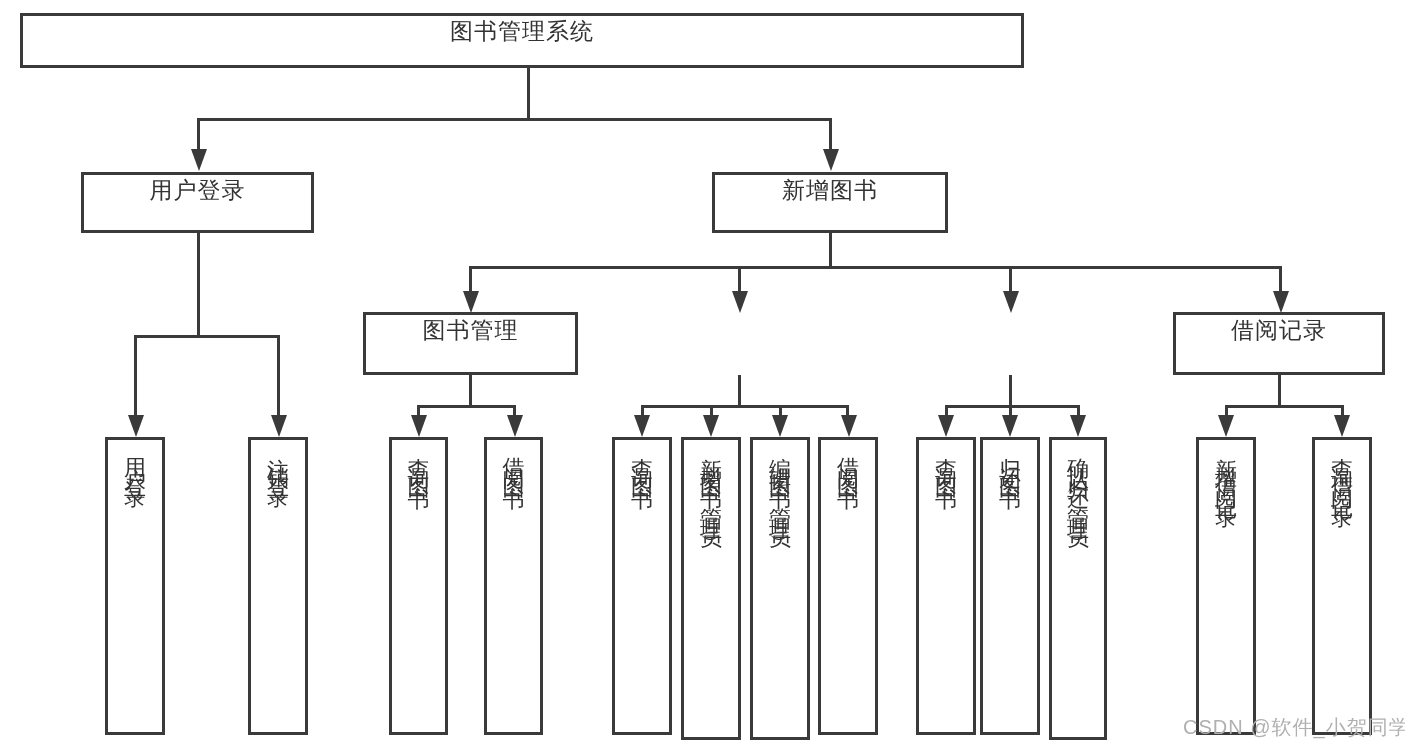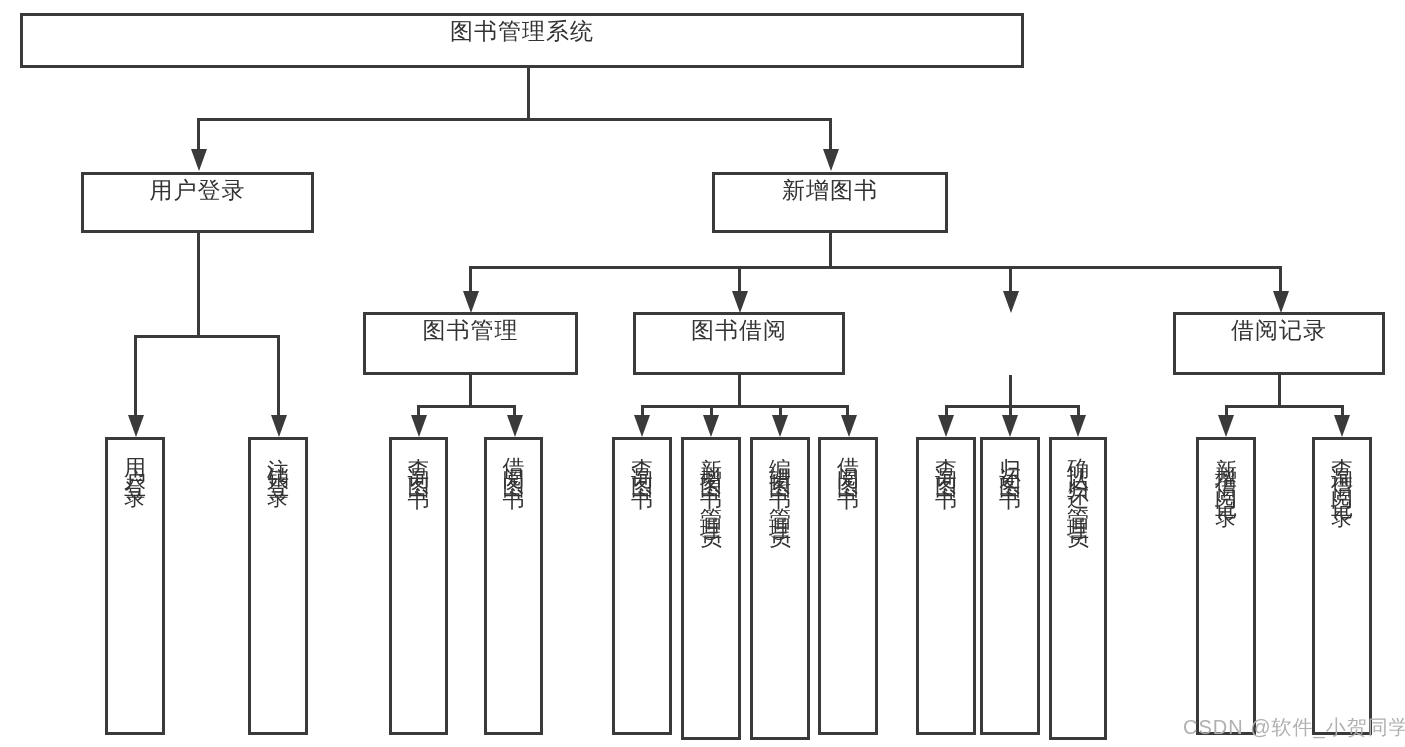--- a/index.html
+++ b/index.html
@@ -64,23 +64,20 @@
   <div class="ar" style="left:463px;top:291px"></div>
   <div class="ln" style="left:738px;top:266px;width:3px;height:26px"></div>
   <div class="ar" style="left:732px;top:291px"></div>
   <div class="ln" style="left:1009px;top:266px;width:3px;height:26px"></div>
   <div class="ar" style="left:1003px;top:291px"></div>
   <div class="ln" style="left:1279px;top:266px;width:3px;height:26px"></div>
   <div class="ar" style="left:1273px;top:291px"></div>
 
   <div class="box" style="left:363px;top:312px;width:215px;height:63px">
     <span class="hlabel">图书管理</span>
-  </div>
-  <div class="box" style="left:633px;top:312px;width:212px;height:63px">
-    <span class="hlabel">图书借阅</span>
   </div>
   <div class="box" style="left:1173px;top:312px;width:212px;height:63px">
     <span class="hlabel">借阅记录</span>
   </div>
 
   <div class="ln" style="left:469px;top:375px;width:3px;height:32px"></div>
   <div class="ln" style="left:417px;top:405px;width:99px;height:3px"></div>
   <div class="ln" style="left:417px;top:405px;width:3px;height:12px"></div>
   <div class="ar" style="left:411px;top:415px"></div>
   <div class="ln" style="left:513px;top:405px;width:3px;height:12px"></div>

